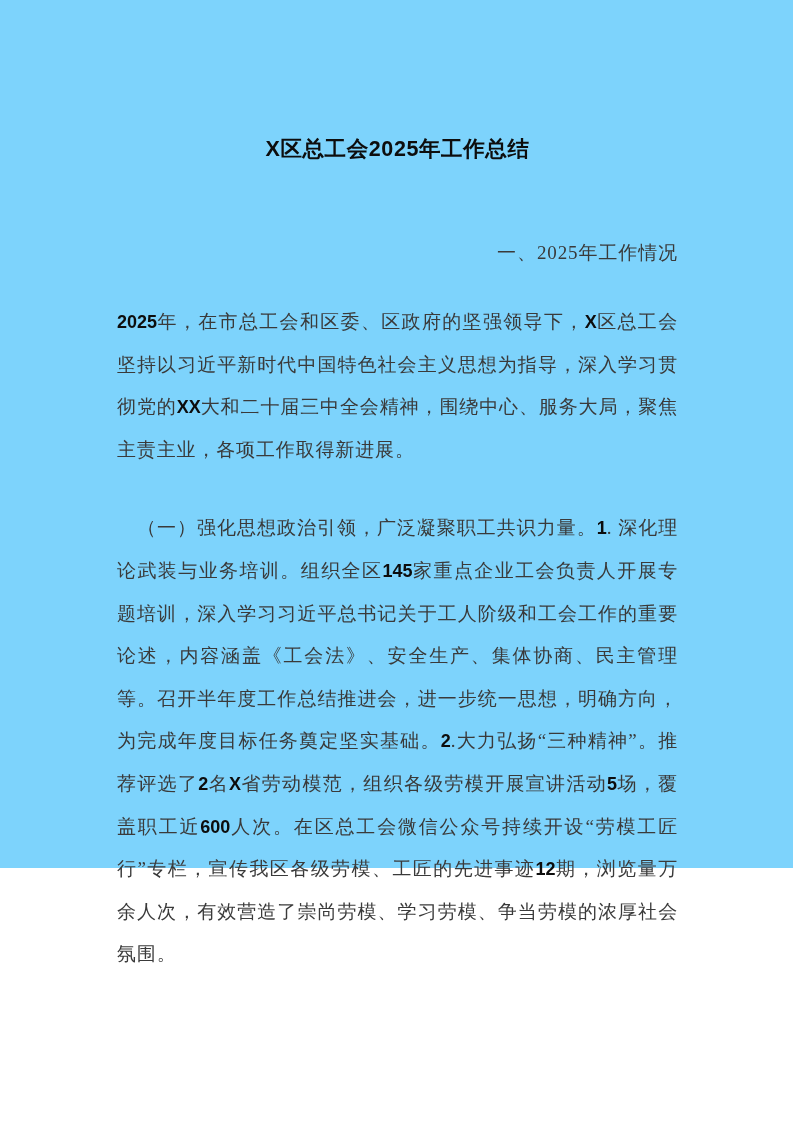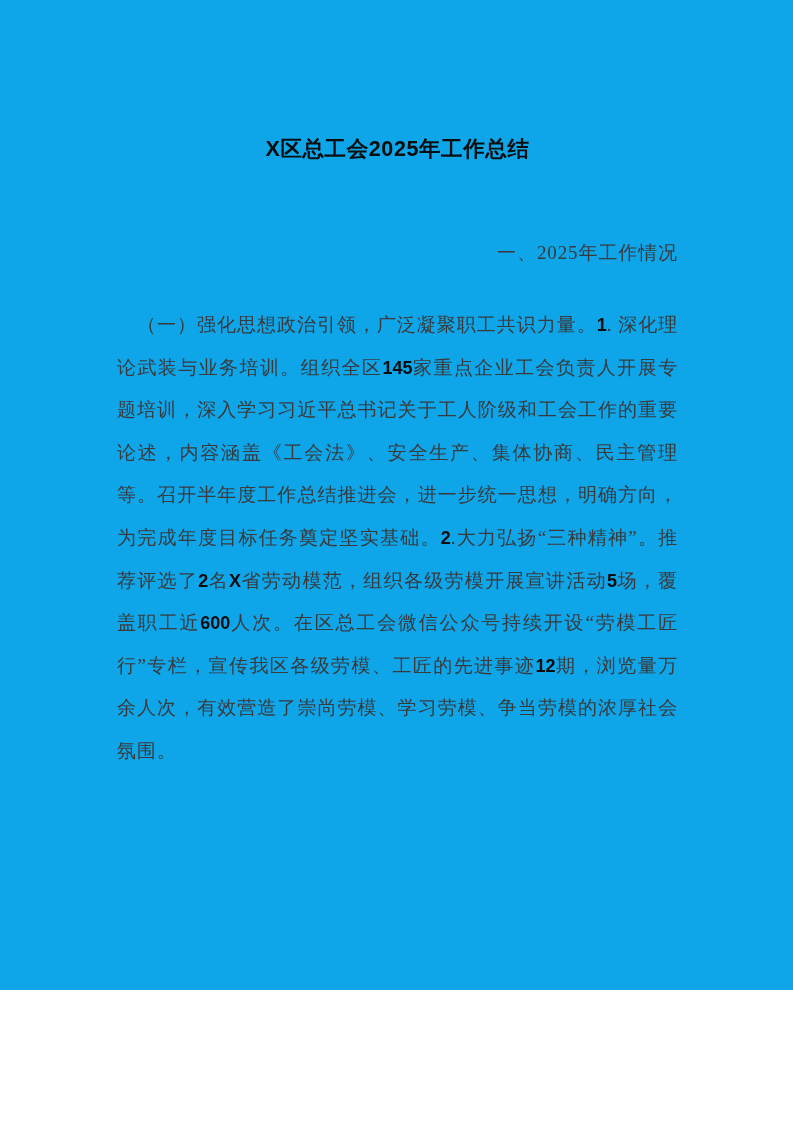--- a/index.html
+++ b/index.html
@@ -13,22 +13,22 @@
     height: 1122px;
     overflow: hidden;
     font-family: "Liberation Serif", "DejaVu Serif", serif;
     color: #000000;
     -webkit-font-smoothing: antialiased;
   }
 
   .page {
     position: relative;
     width: 793px;
-    height: 990px;
-    background: #0ea5e9;
+    height: 868px;
+    background: #7dd3fc;
     box-sizing: border-box;
   }
 
   .content {
     position: absolute;
     left: 117px;
     top: 0;
     width: 561px;
   }
 
@@ -89,17 +89,18 @@
 </head>
 <body>
 
 <div class="page">
   <div class="content">
 
     <h1 class="doc-title">X区总工会2025年工作总结</h1>
 
     <h2 class="section-heading">一、2025年工作情况</h2>
 
+    <p class="para para-1"><span><span class="num">2025</span>年，在市总工会和区委、区政府的坚强领导下，<span class="num">X</span>区总工会坚持以习近平新时代中国特色社会主义思想为指导，深入学习贯彻党的<span class="num">XX</span>大和二十届三中全会精神，围绕中心、服务大局，聚焦主责主业，各项工作取得新进展。</span></p>
 
     <p class="para para-2"><span>　（一）强化思想政治引领，广泛凝聚职工共识力量。<span class="num">1</span>. 深化理论武装与业务培训。组织全区<span class="num">145</span>家重点企业工会负责人开展专题培训，深入学习习近平总书记关于工人阶级和工会工作的重要论述，内容涵盖《工会法》、安全生产、集体协商、民主管理等。召开半年度工作总结推进会，进一步统一思想，明确方向，为完成年度目标任务奠定坚实基础。<span class="num">2</span>.大力弘扬“三种精神”。推荐评选了<span class="num">2</span>名<span class="num">X</span>省劳动模范，组织各级劳模开展宣讲活动<span class="num">5</span>场，覆盖职工近<span class="num">600</span>人次。在区总工会微信公众号持续开设“劳模工匠行”专栏，宣传我区各级劳模、工匠的先进事迹<span class="num">12</span>期，浏览量万余人次，有效营造了崇尚劳模、学习劳模、争当劳模的浓厚社会氛围。</span></p>
 
   </div>
 </div>
 
 </body></html>

